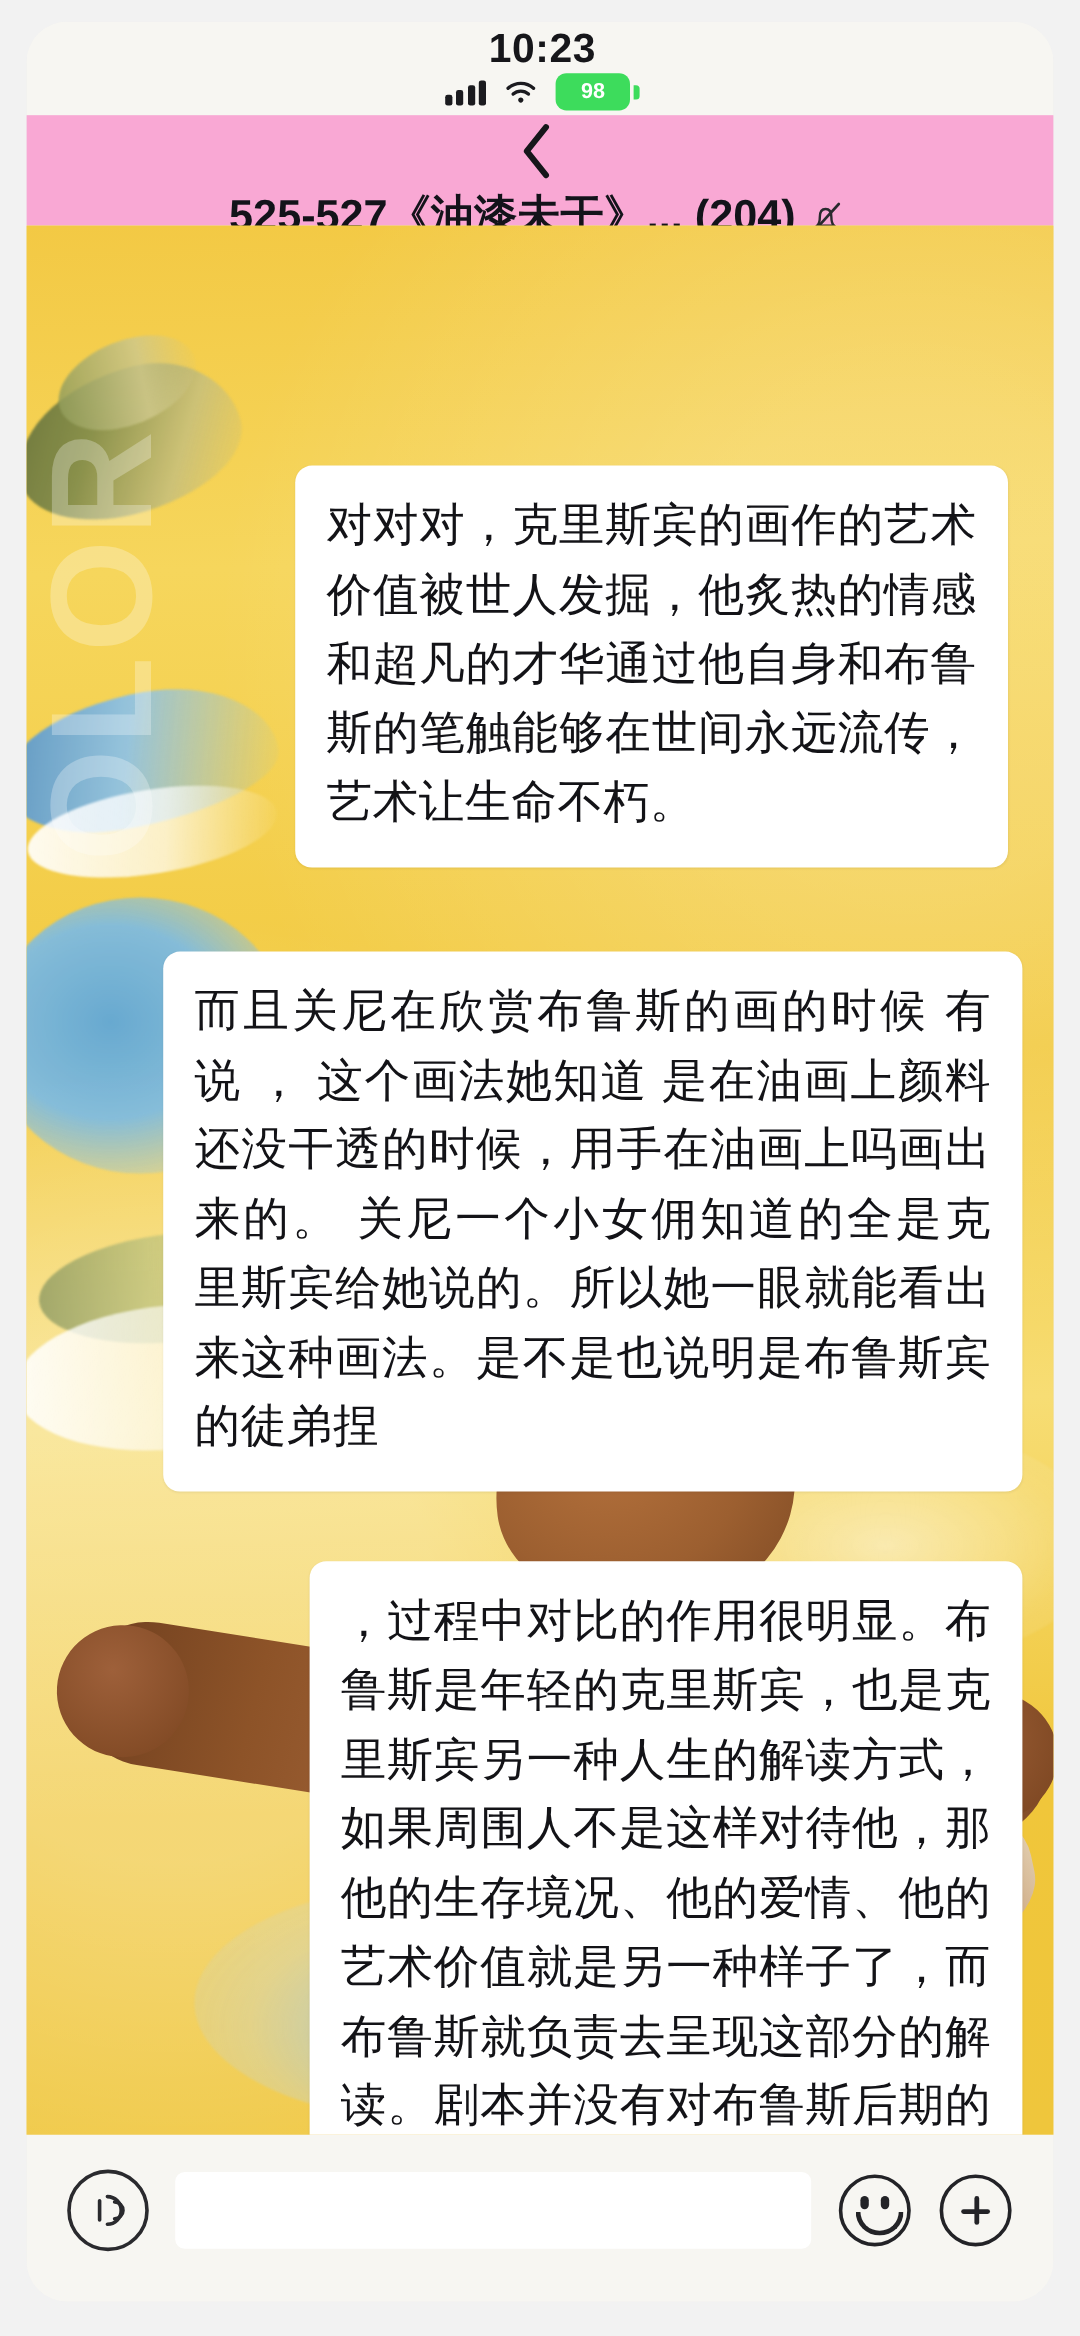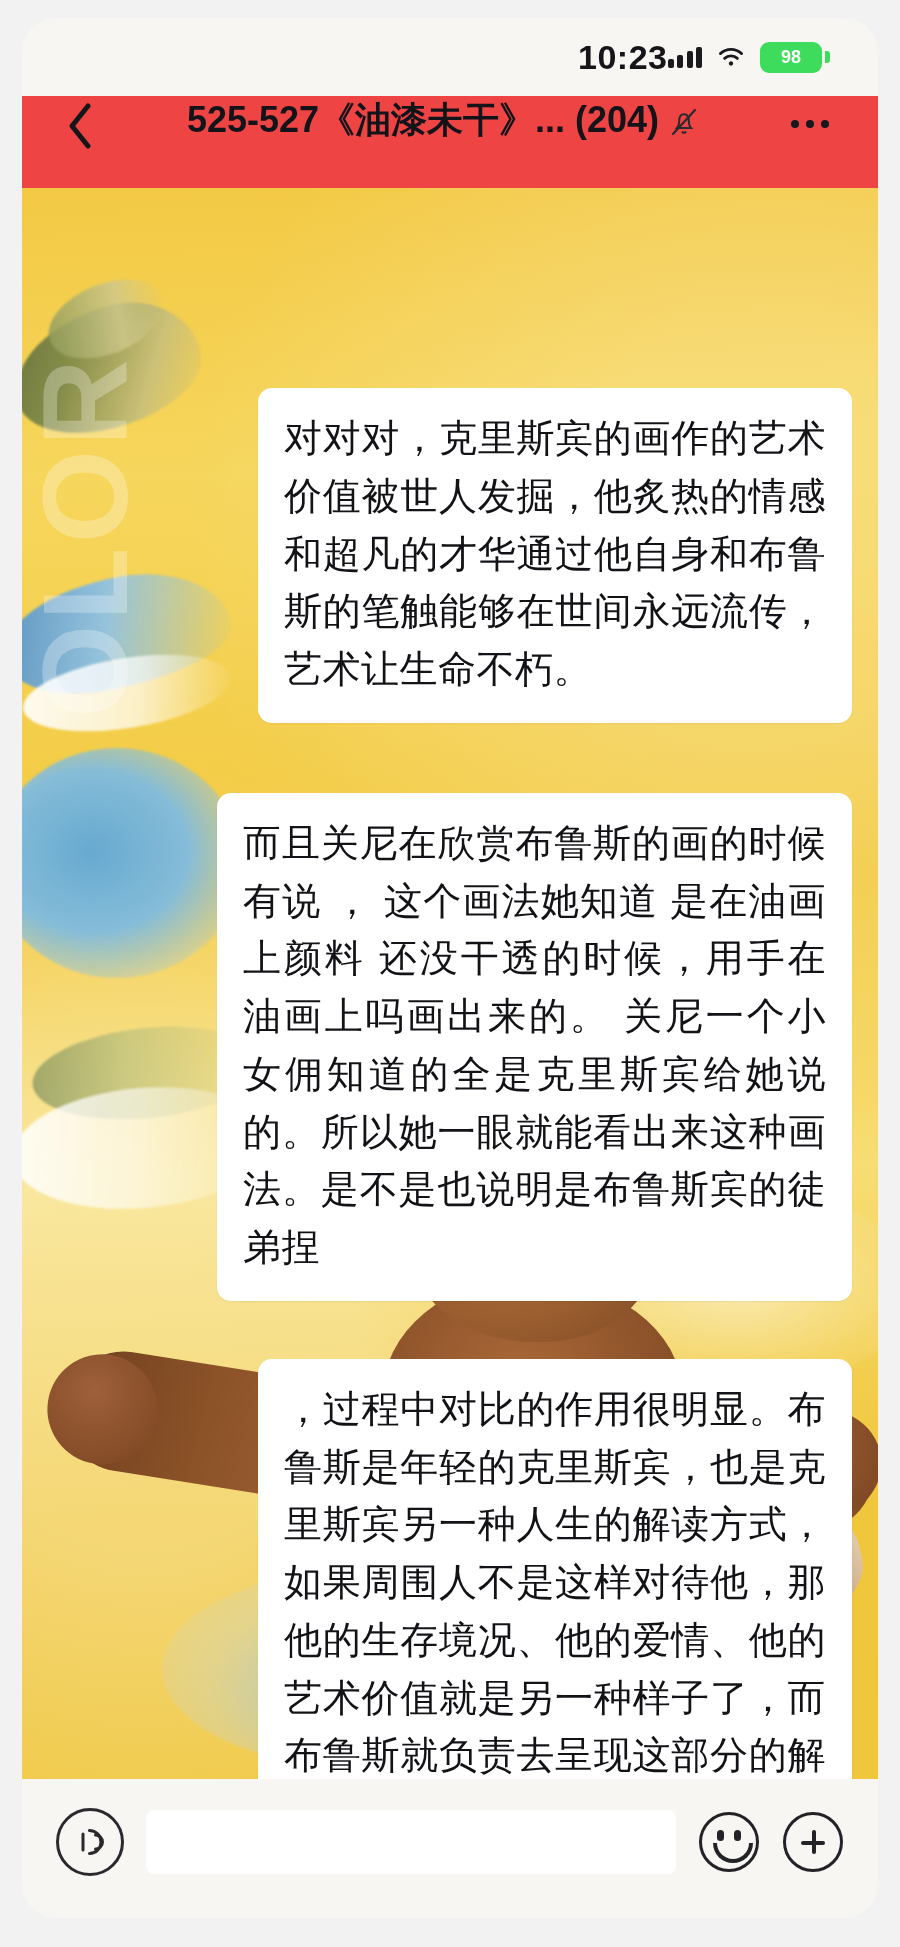--- a/index.html
+++ b/index.html
@@ -31,23 +31,24 @@
     background: #efefef;
   }
 
   
   .status-bar {
     position: relative;
     height: 78px;
     background: #f7f6f2;
     display: flex;
     align-items: center;
-    justify-content: flex-end;
+    justify-content: center;
     padding: 0 48px 0 52px;
     box-sizing: border-box;
+    flex-direction: column;
   }
   .status-time {
     font-size: 34px;
     font-weight: bold;
     color: #16161a;
     letter-spacing: 0.5px;
   }
   .status-right {
     display: flex;
     align-items: center;
@@ -94,25 +95,26 @@
     width: 5px;
     height: 12px;
     background: #3ddc5c;
     border-radius: 0 3px 3px 0;
   }
 
   
   .nav-bar {
     position: relative;
     height: 92px;
-    background: #ef4444;
-    display: flex;
-    align-items: flex-start;
+    background: #f9a8d4;
+    display: flex;
+    align-items: center;
     padding: 0 40px 0 34px;
     box-sizing: border-box;
+    flex-direction: column;
   }
   .nav-back {
     width: 48px;
     height: 60px;
     display: flex;
     align-items: center;
     justify-content: center;
     flex: 0 0 auto;
   }
   .nav-back svg { display: block; }
@@ -373,22 +375,22 @@
     font-size: 38px;
     line-height: 1.52;
     letter-spacing: 0.5px;
     box-shadow: 0 1px 2px rgba(0,0,0,0.06);
     text-align: justify;
   }
   .bubble-wrap {
     display: flex;
     justify-content: flex-end;
   }
-  .b1 { width: 594px; margin: 182px 0 0 0; }
-  .b2 { width: 635px; margin: 70px 0 0 0; }
+  .b1 { width: 594px; margin: 182px 12px 0 0; }
+  .b2 { width: 716px; margin: 70px 0 0 0; }
   .b3 { width: 594px; margin: 58px 0 0 0; }
 
   
   .input-bar {
     position: relative;
     height: 126px;
     background: #f7f6f2;
     display: flex;
     align-items: center;
     padding: 0 34px;

